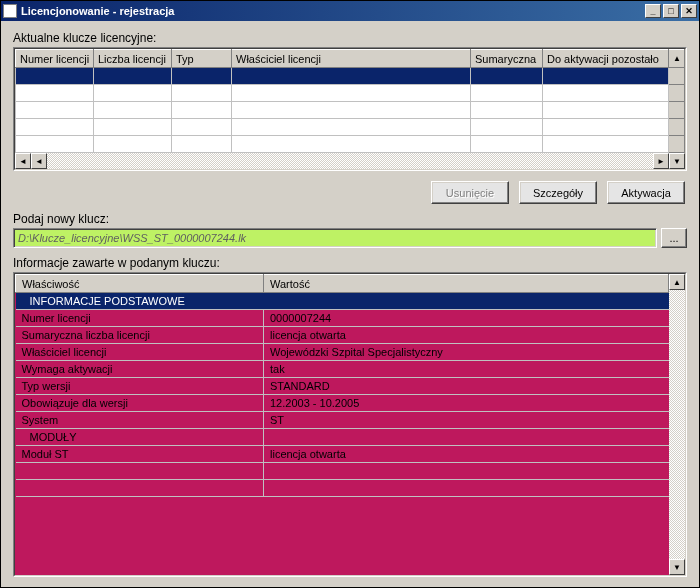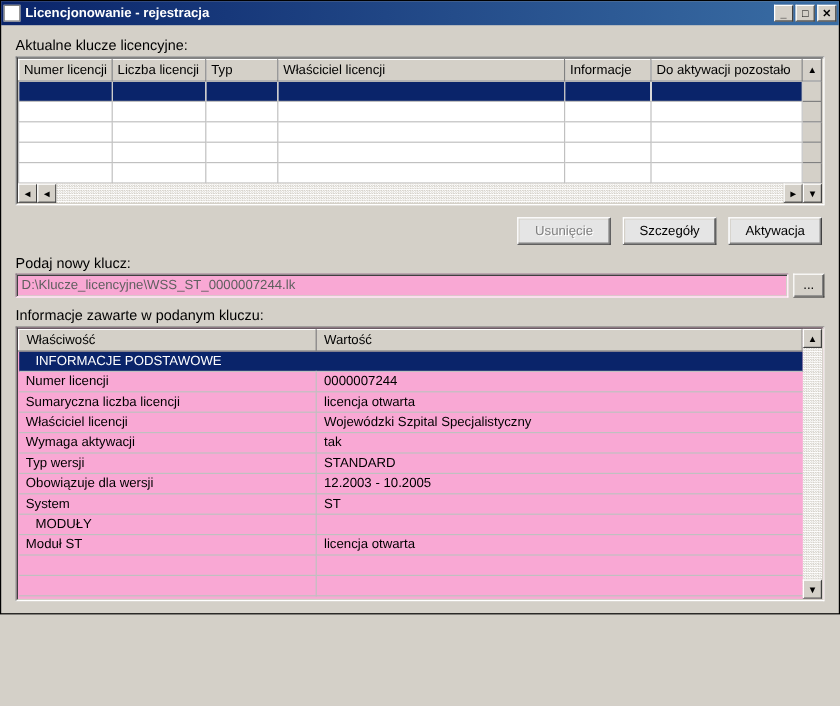--- a/index.html
+++ b/index.html
@@ -7,21 +7,21 @@
   body {
     font-family: Tahoma, "MS Sans Serif", Arial, sans-serif;
     font-size: 11px;
     background: #d4d0c8;
     width: 700px;
     height: 588px;
     overflow: hidden;
   }
   .window {
     width: 700px;
-    height: 512px;
+    height: 588px;
     background: #d4d0c8;
     border: 1px solid #000;
     display: flex;
     flex-direction: column;
   }
   .titlebar {
     height: 20px;
     background: linear-gradient(to right, #0a246a, #3a6ea5);
     color: #fff;
     display: flex;
@@ -172,25 +172,26 @@
     gap: 4px;
     margin-bottom: 8px;
   }
   input.text {
     flex: 1;
     height: 20px;
     border: 1px solid #808080;
     border-right-color: #fff;
     border-bottom-color: #fff;
     box-shadow: inset 1px 1px 0 #404040, inset -1px -1px 0 #d4d0c8;
-    background: #f9a8d4;
+    background: #bef264;
     font-family: inherit;
     font-size: 11px;
     padding: 0 4px;
     color: #606060;
+    font-style: italic;
   }
   button.browse {
     width: 26px;
     height: 20px;
     background: #d4d0c8;
     border: 1px solid #404040;
     border-top-color: #fff;
     border-left-color: #fff;
     box-shadow: inset -1px -1px 0 #808080;
     font-size: 11px;
@@ -202,21 +203,21 @@
     border: 1px solid #808080;
     border-right-color: #fff;
     border-bottom-color: #fff;
     min-height: 0;
   }
   .grid2-inner {
     flex: 1;
     border: 1px solid #404040;
     border-right-color: #d4d0c8;
     border-bottom-color: #d4d0c8;
-    background: #f9a8d4;
+    background: #be185d;
     display: flex;
     overflow: hidden;
   }
   .grid2-table-area { flex: 1; overflow: hidden; }
   .vtrack {
     width: 16px;
     background: repeating-conic-gradient(#d4d0c8 0% 25%, #fff 0% 50%) 0 0/2px 2px;
     display: flex;
     flex-direction: column;
   }
@@ -283,21 +284,21 @@
               <col style="width:72px">
               <col style="width:126px">
               <col style="width:16px">
           </colgroup>
           <tbody>
               <tr>
             <th>Numer licencji</th>
             <th>Liczba licencji</th>
             <th>Typ</th>
             <th>Właściciel licencji</th>
-            <th>Informacje</th>
+            <th>Sumaryczna</th>
             <th>Do aktywacji pozostało</th>
             <th class="vscroll-stub" style="text-align:center;font-size:8px;">▲</th>
           </tr>
           <tr class="selected">
                 <td></td>
                 <td></td>
                 <td></td>
                 <td></td>
                 <td></td>
                 <td></td>

